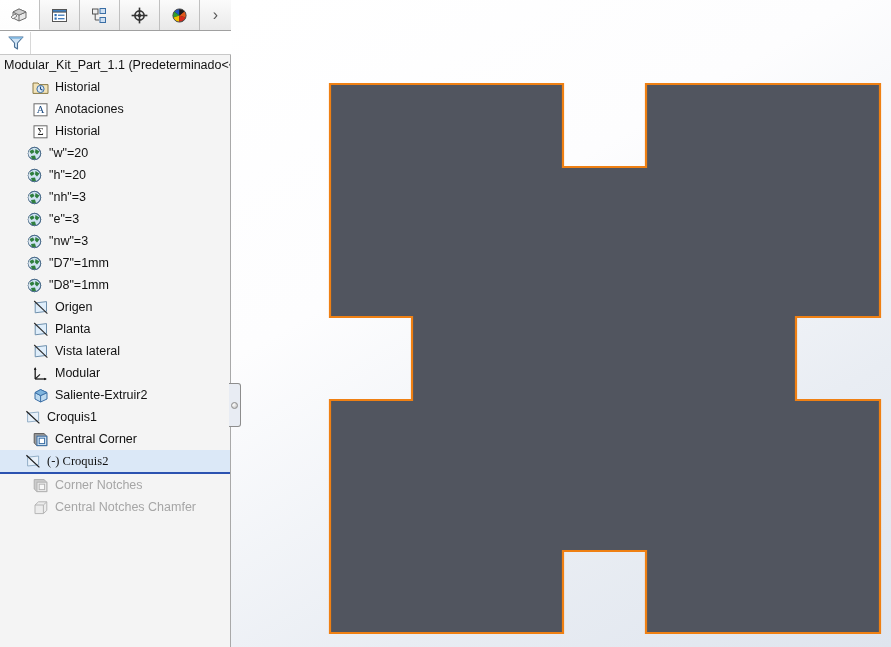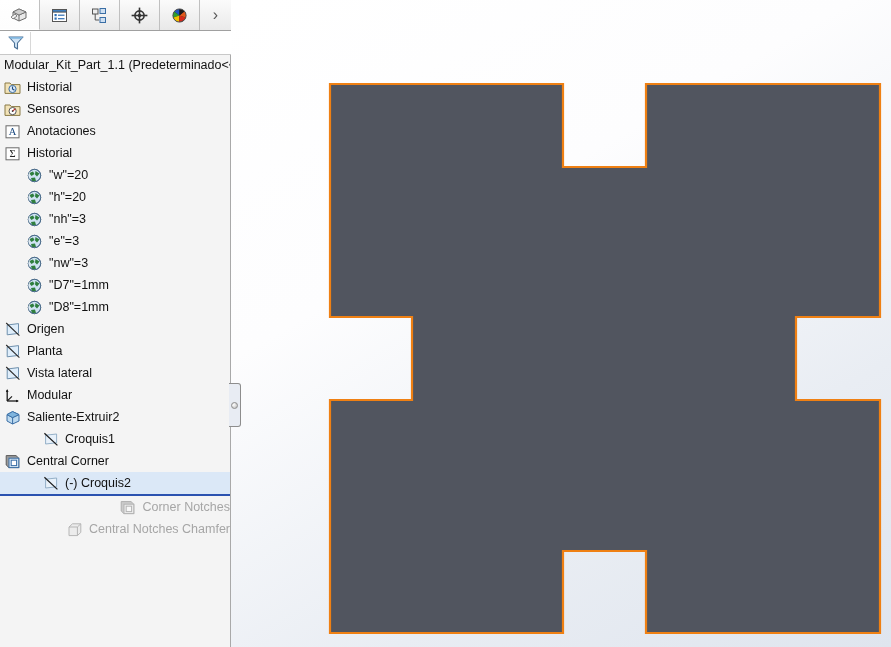--- a/index.html
+++ b/index.html
@@ -128,36 +128,37 @@
   }
   .node {
     height: 22px;
     display: flex;
     align-items: center;
     white-space: nowrap;
     color: #111111;
     font-size: 12.5px;
     position: relative;
   }
-  .node.indent1 { padding-left: 4px; }
+  .node.indent1 { padding-left: 4px; margin-left: 28px; }
   .node.indent2 { padding-left: 26px; }
-  .node.indent3 { padding-left: 42px; }
+  .node.indent3 { padding-left: 24px; }
   .node .ico {
     width: 17px;
     height: 17px;
     margin-right: 6px;
     flex: 0 0 17px;
     display: flex;
     align-items: center;
     justify-content: center;
   }
-  .node.dim { color: #a6a6a6; justify-content: flex-end; }
+  .node.dim { color: #a6a6a6; }
   .node.dim .ico { opacity: 0.45; filter: grayscale(1); }
   .node.selected {
     background: #dbe8f7;
+    font-family: Liberation Serif, serif;
   }
   #rollback-bar {
     height: 0;
     border-top: 2px solid #2b52b0;
     margin: 0;
   }
 
   
   #splitter {
     position: absolute;
@@ -291,31 +292,20 @@
                 <path d="M1 4 L6 4 L7.4 5.6 L16 5.6 L16 14.4 L1 14.4 Z" fill="#f2e3b8" stroke="#8a7a46" stroke-width="1"></path>
                 <circle cx="8.5" cy="10" r="3.6" fill="#dce9f7" stroke="#3a6ea5" stroke-width="1"></circle>
                 <path d="M8.5 7.6 L8.5 10 L10.5 11.2" fill="none" stroke="#1b4a80" stroke-width="1.1"></path>
               </svg>
             </span>
             <span>Historial</span>
           </div>
           <div class="node indent1">
             <span class="ico">
               <svg class="svgico" width="17" height="17" viewBox="0 0 17 17">
-                <path d="M1 4 L6 4 L7.4 5.6 L16 5.6 L16 14.4 L1 14.4 Z" fill="#f2e3b8" stroke="#8a7a46" stroke-width="1"></path>
-                <circle cx="8.6" cy="10.1" r="3.6" fill="#ffffff" stroke="#555555" stroke-width="1"></circle>
-                <path d="M8.6 10.1 L11.1 7.9" stroke="#cc2222" stroke-width="1.2"></path>
-                <circle cx="8.6" cy="10.1" r="0.9" fill="#333333"></circle>
-              </svg>
-            </span>
-            <span>Sensores</span>
-          </div>
-          <div class="node indent1">
-            <span class="ico">
-              <svg class="svgico" width="17" height="17" viewBox="0 0 17 17">
                 <rect x="2" y="2.8" width="13" height="12" fill="#ffffff" stroke="#6a6a6a" stroke-width="1"></rect>
                 <text x="8.5" y="12.3" font-size="10.5" font-family="Liberation Serif, serif" text-anchor="middle" fill="#1b4a80">A</text>
               </svg>
             </span>
             <span>Anotaciones</span>
           </div>
           <div class="node indent1">
             <span class="ico">
               <svg class="svgico" width="17" height="17" viewBox="0 0 17 17">
                 <rect x="2" y="2.8" width="13" height="12" fill="#ffffff" stroke="#6a6a6a" stroke-width="1"></rect>

